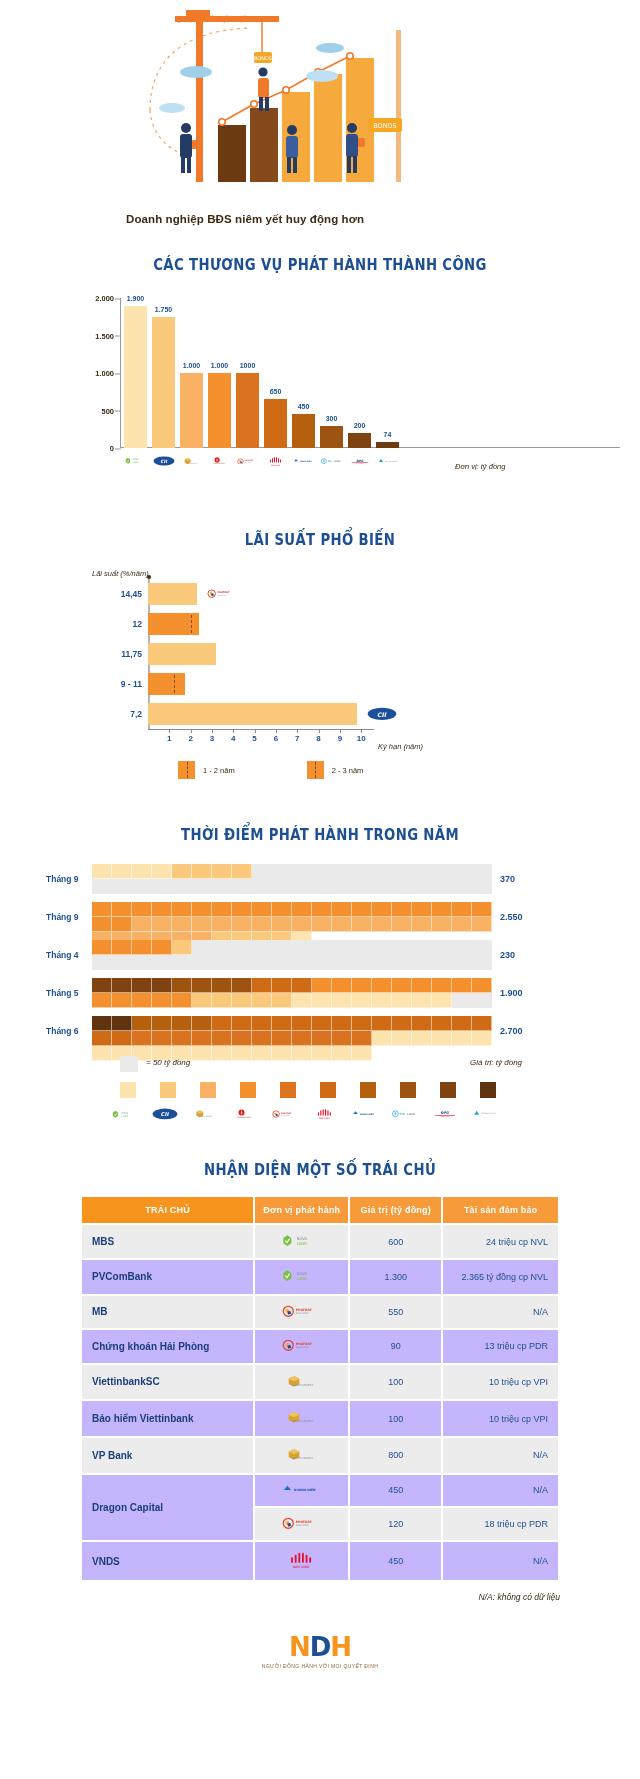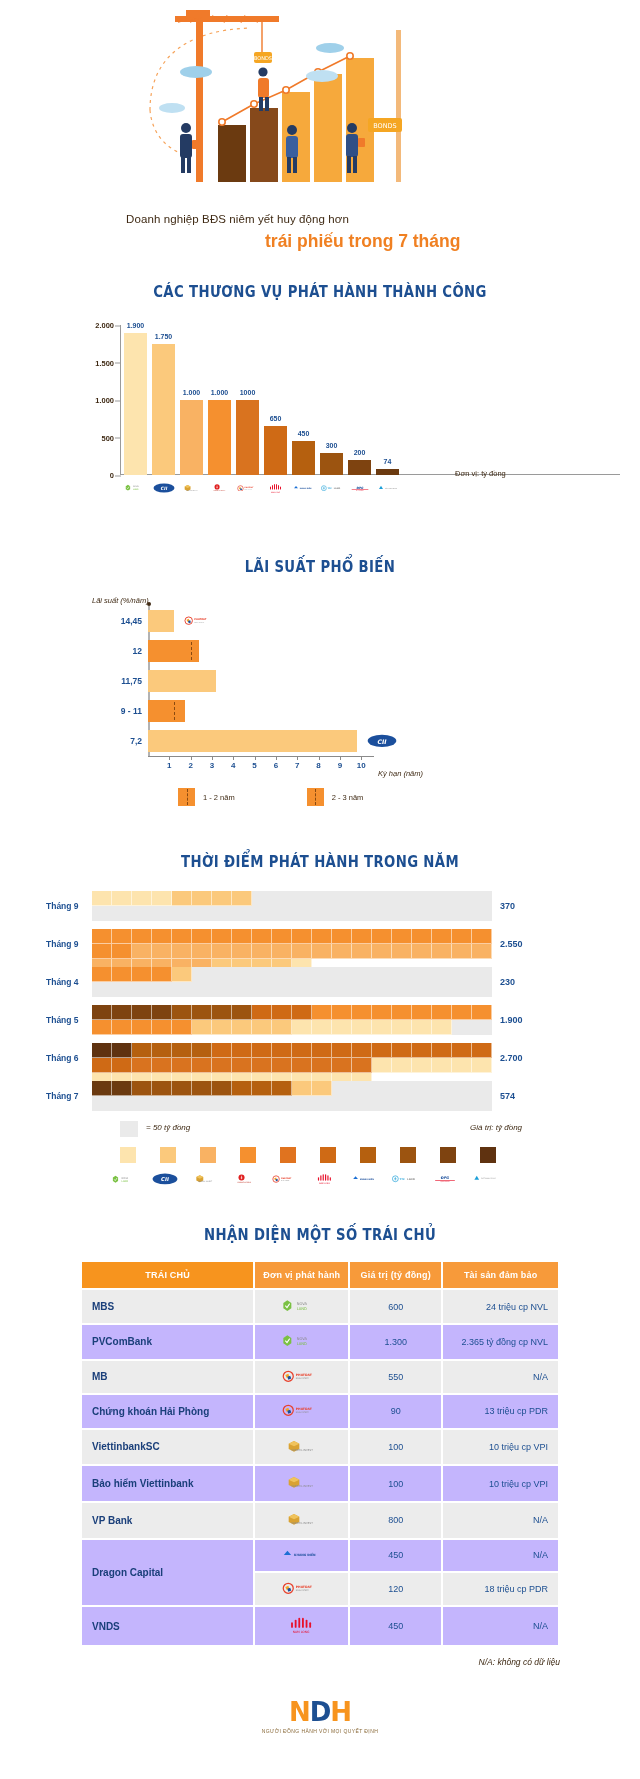--- a/index.html
+++ b/index.html
@@ -13,21 +13,21 @@
   .page{width:640px;min-height:1779px;position:relative;overflow:hidden;background:#fff;}
 
   
   .hero{position:relative;height:205px;width:640px;}
   .hero svg{position:absolute;left:0;top:0;}
 
   
   .headline{padding:8px 0 0 0;text-align:left;}
   .kicker{
     margin-left:104px;
-    font-size:11.5px;font-weight:normal;color:#3f2a14;letter-spacing:.1px;padding-left:22px;
+    font-size:11.5px;font-weight:bold;color:#3f2a14;letter-spacing:.1px;padding-left:22px;
   }
   .bignum{
     margin-left:104px;margin-top:2px;
     font-size:42px;font-weight:bold;color:#f08022;
     letter-spacing:1px;line-height:1;
     text-shadow:2px 2px 0 #c75f10;
     font-family:"DejaVu Sans", sans-serif;
   }
   .subline{
     margin-left:265px;margin-top:6px;
@@ -49,21 +49,21 @@
   .c1-base{position:absolute;left:0;right:-170px;bottom:0;height:1px;background:#9a9a9a;}
   .c1-ytick{position:absolute;left:-52px;width:46px;text-align:right;
     font-size:7.5px;font-weight:bold;color:#3f2a14;transform:translateY(-50%);}
   .c1-ytick::after{content:"";position:absolute;right:-7px;top:50%;width:6px;height:1px;background:#9a9a9a;}
   .c1-bars{position:absolute;left:4px;bottom:0;height:150px;display:flex;align-items:flex-end;gap:5px;}
   .c1-bar{width:23px;position:relative;}
   .c1-val{position:absolute;left:50%;transform:translateX(-50%);top:-11px;
     font-size:7px;font-weight:bold;color:#1d4f91;white-space:nowrap;}
   .c1-logos{position:absolute;left:124px;top:160px;display:flex;gap:5px;}
   .c1-logo{width:23px;height:22px;display:flex;align-items:center;justify-content:center;}
-  .c1-unit{position:absolute;left:455px;top:152px;font-size:7.5px;color:#3f2a14;}
+  .c1-unit{position:absolute;left:455px;top:172px;font-size:7.5px;font-style:italic;color:#3f2a14;}
 
   
   .c2-wrap{position:relative;width:640px;height:230px;}
   .c2-ylabel{position:absolute;left:92px;top:4px;font-size:7.5px;font-style:italic;color:#3f2a14;}
   .c2-plot{position:absolute;left:148px;top:14px;width:260px;height:150px;}
   .c2-axis{position:absolute;left:0;top:0;height:150px;width:1.6px;background:#b3b3b3;}
   .c2-axis::before{content:"";position:absolute;left:-1.2px;top:-4px;width:4px;height:4px;border-radius:50%;background:#3f2a14;}
   .c2-row{position:absolute;left:0;height:22px;}
   .c2-lab{position:absolute;right:calc(100% + 6px);top:50%;transform:translateY(-50%);
     font-size:8.5px;font-weight:bold;color:#1d4f91;white-space:nowrap;}
@@ -190,21 +190,20 @@
         <rect x="346" y="134" width="12" height="23" rx="3" fill="#2f4f86"></rect>
         <rect x="347" y="156" width="4" height="17" fill="#243b63"></rect>
         <rect x="353" y="156" width="4" height="17" fill="#243b63"></rect>
         <rect x="358" y="138" width="7" height="9" rx="1" fill="#f07a2a"></rect>
       </g>
     </svg>
   </div>
 
   <div class="headline">
     <div class="kicker">Doanh nghiệp BĐS niêm yết huy động hơn</div>
-    <div class="subline">trái phiếu trong 7 tháng</div>
   </div>
 
   <div class="sec-title">CÁC THƯƠNG VỤ PHÁT HÀNH THÀNH CÔNG</div>
   <div class="c1-wrap">
     <div class="c1-plot">
       <div class="c1-axis"></div>
       <div class="c1-base"></div>
       <div id="c1-yticks">
           <div class="c1-ytick" style="top: 150px;">0</div>
           <div class="c1-ytick" style="top: 112.5px;">500</div>
@@ -326,21 +325,21 @@
       </div>
     <div class="c1-unit">Đơn vị: tỷ đồng</div>
   </div>
 
   <div class="sec-title">LÃI SUẤT PHỔ BIẾN</div>
   <div class="c2-wrap">
     <div class="c2-ylabel">Lãi suất (%/năm)</div>
     <div class="c2-plot">
       <div class="c2-axis"></div>
       <div id="c2-rows">
-          <div class="c2-row" style="top: 4px; width: 26px;">
+          <div class="c2-row" style="top: 4px; width: 49px;">
             <div class="c2-lab">14,45</div>
             <div class="c2-bar" style="background: rgb(251, 201, 124);"></div>
             <div class="c2-logo">
               <svg viewBox="0 0 64 20" width="30">
                 <circle cx="10" cy="10" r="8" fill="none" stroke="#e8412c" stroke-width="2"></circle>
                 <rect x="6" y="7" width="5" height="5" fill="#f5a623" transform="rotate(-20 8 9)"></rect>
                 <rect x="9" y="10" width="5" height="5" fill="#1b4f9c" transform="rotate(-20 11 12)"></rect>
                 <text x="22" y="9" font-size="5" font-weight="bold" fill="#e8412c" font-family="DejaVu Sans, sans-serif">PHATDAT</text>
                 <text x="22" y="15" font-size="3.2" fill="#8a8a8a" font-family="DejaVu Sans, sans-serif">REAL ESTATE</text>
               </svg>
@@ -605,40 +604,20 @@
               <div class="c3-cell" style="background: rgb(253, 228, 174);"></div>
               <div class="c3-cell" style="background: rgb(253, 228, 174);"></div>
               <div class="c3-cell" style="background: rgb(253, 228, 174);"></div>
               <div class="c3-cell" style="background: rgb(253, 228, 174);"></div>
               <div class="c3-cell" style="background: rgb(253, 228, 174);"></div>
               <div class="c3-cell" style="background: rgb(253, 228, 174);"></div>
             </div>
           </div>
           <div class="c3-tot">2.700</div>
         </div>
-        <div class="c3-row">
-          <div class="c3-lab">Tháng 7</div>
-          <div class="c3-track">
-            <div class="c3-cells">
-              <div class="c3-cell" style="background: rgb(107, 58, 16);"></div>
-              <div class="c3-cell" style="background: rgb(107, 58, 16);"></div>
-              <div class="c3-cell" style="background: rgb(156, 84, 16);"></div>
-              <div class="c3-cell" style="background: rgb(156, 84, 16);"></div>
-              <div class="c3-cell" style="background: rgb(156, 84, 16);"></div>
-              <div class="c3-cell" style="background: rgb(156, 84, 16);"></div>
-              <div class="c3-cell" style="background: rgb(156, 84, 16);"></div>
-              <div class="c3-cell" style="background: rgb(181, 96, 15);"></div>
-              <div class="c3-cell" style="background: rgb(181, 96, 15);"></div>
-              <div class="c3-cell" style="background: rgb(181, 96, 15);"></div>
-              <div class="c3-cell" style="background: rgb(251, 201, 124);"></div>
-              <div class="c3-cell" style="background: rgb(251, 201, 124);"></div>
-            </div>
-          </div>
-          <div class="c3-tot">574</div>
-        </div>
       </div>
     <div class="c3-legend">
       <div class="c3-unit-sw"></div>
       <div class="c3-unit-t">= 50 tỷ đồng</div>
       <div class="c3-val-t">Giá trị: tỷ đồng</div>
     </div>
     <div class="c3-swatches">
       <div class="c3-sw-row" id="c3-sw-row">
           <div class="c3-sw" style="background: rgb(253, 228, 174);"></div>
           <div class="c3-sw" style="background: rgb(251, 201, 124);"></div>

